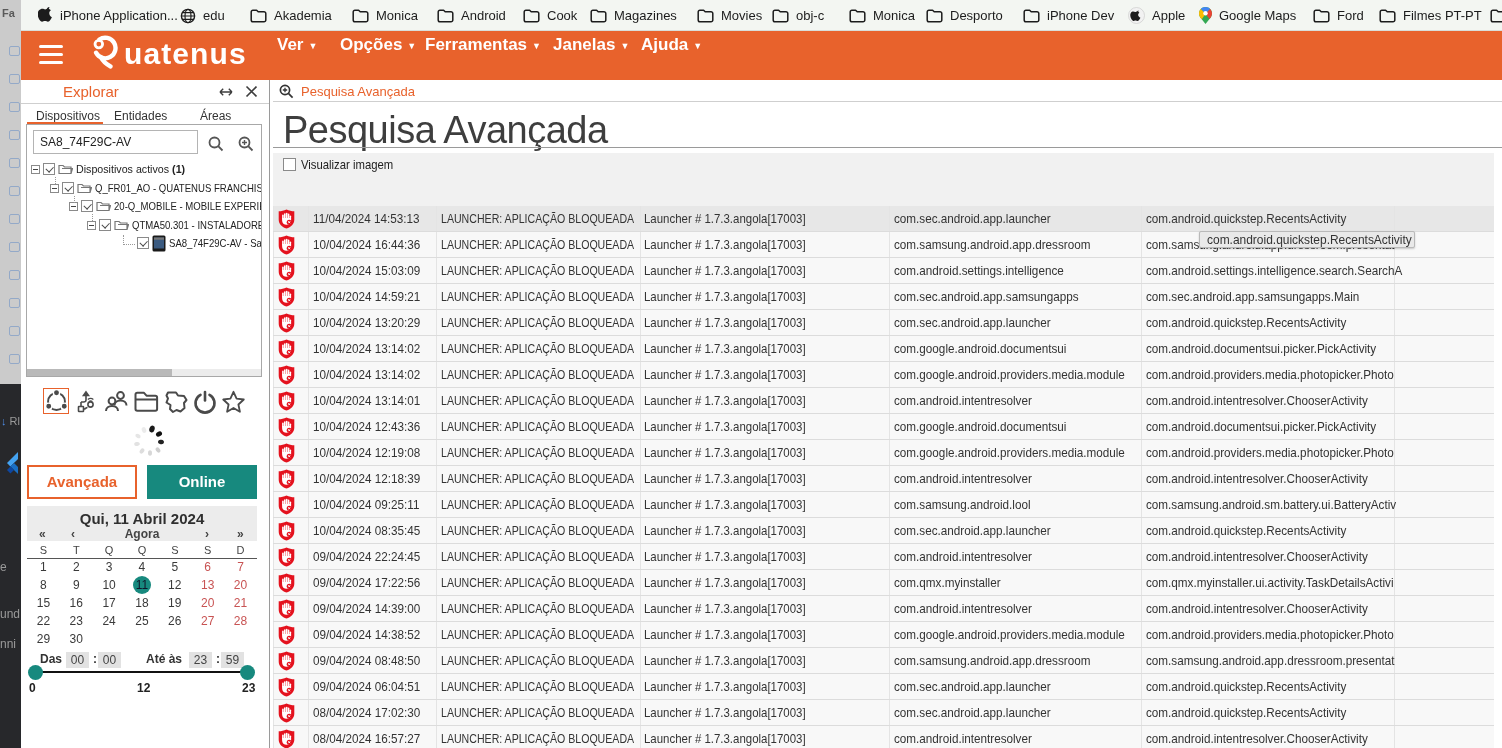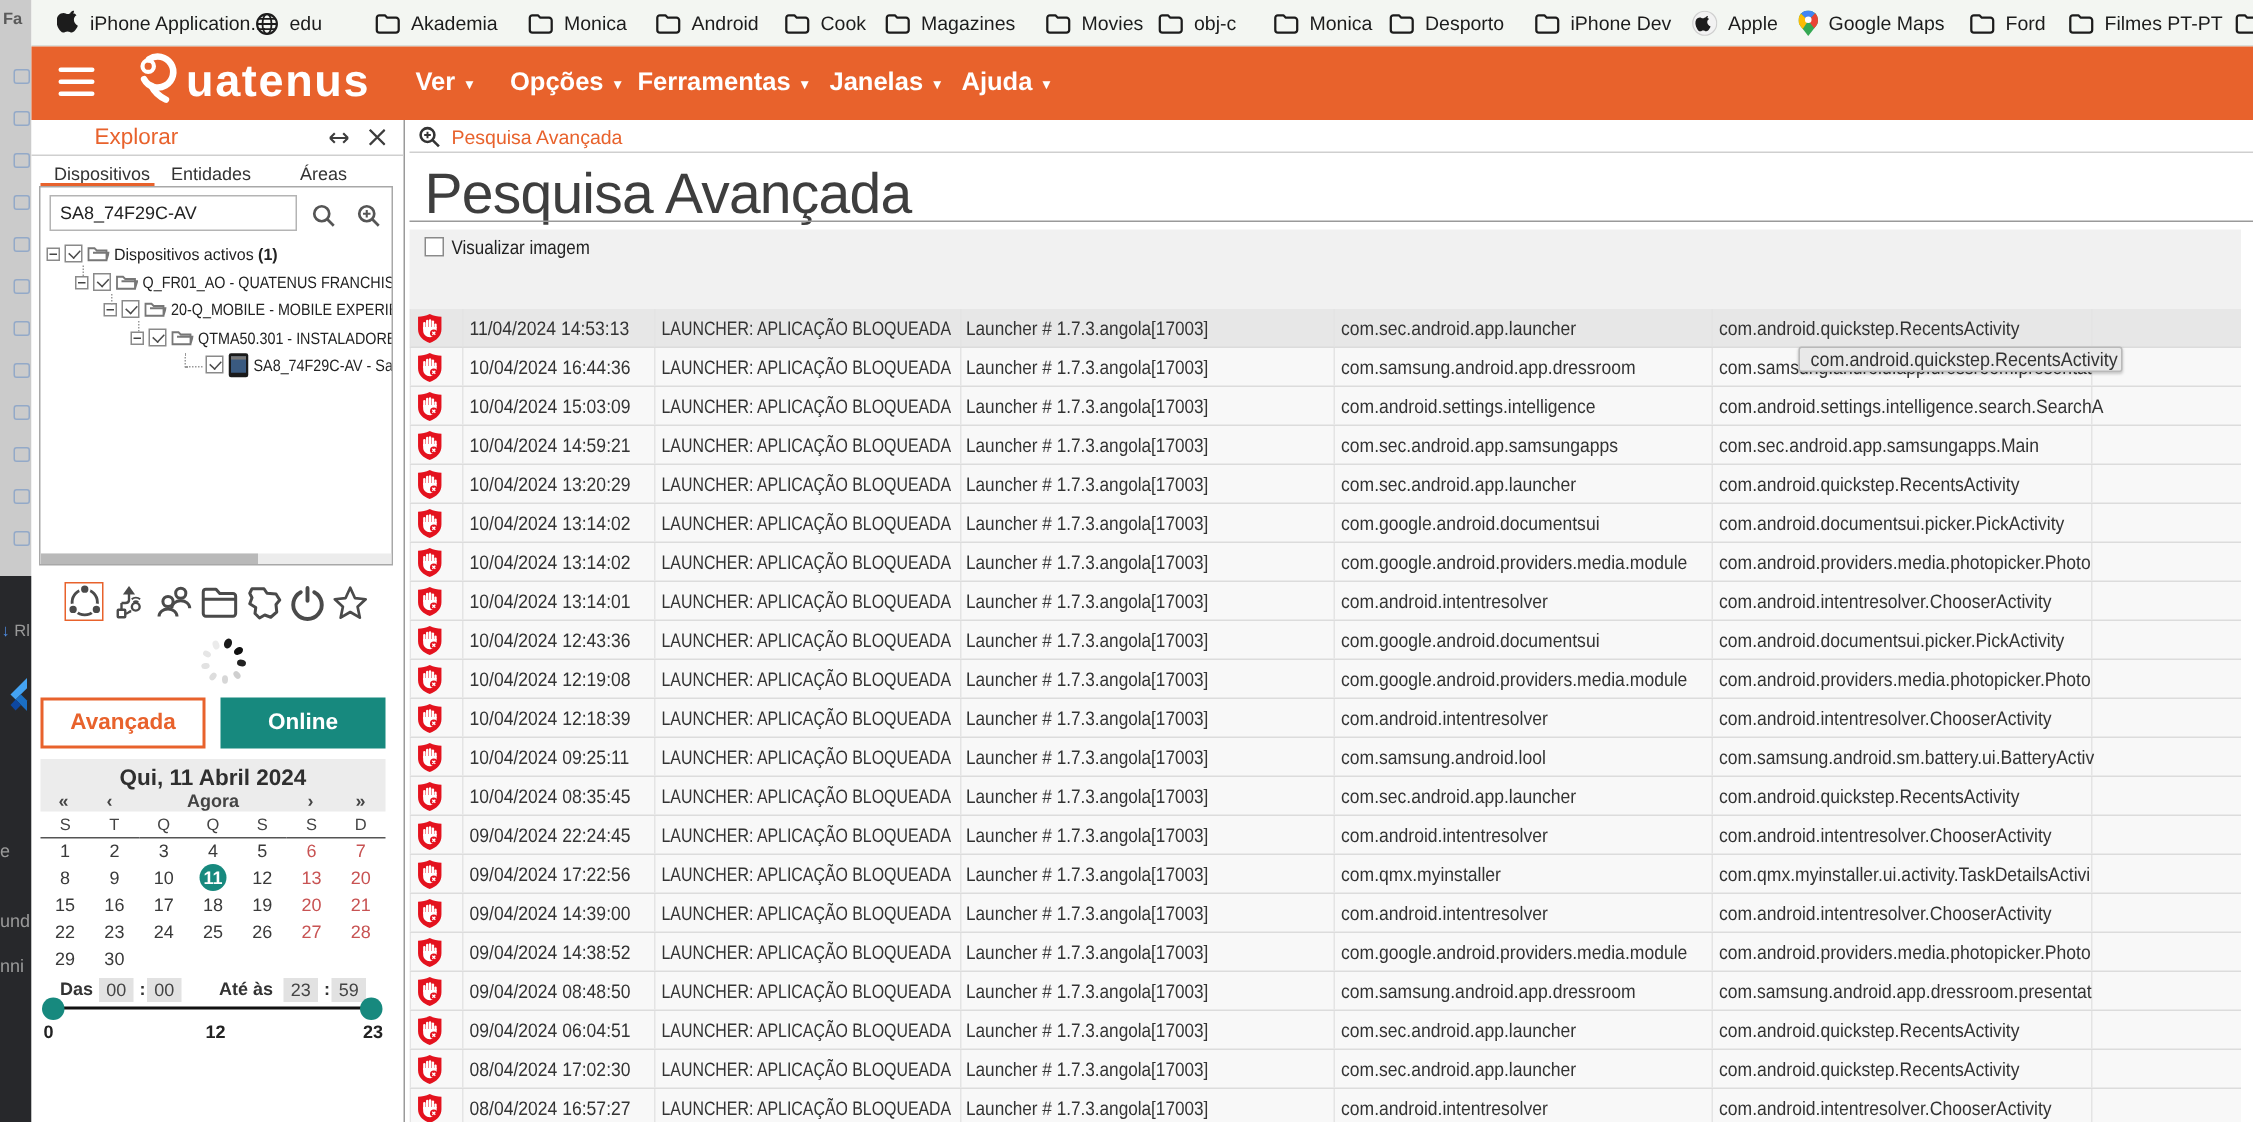--- a/index.html
+++ b/index.html
@@ -19,21 +19,21 @@
 
 #bkbar { position:absolute; left:0; top:0; width:1481px; height:31px; background:#f3f6f2; border-bottom:1px solid #d9ded9; display:flex; align-items:center; font-size:13px; color:#1c1c1c; white-space:nowrap; overflow:hidden; }
 #bkbar .bi { position:absolute; top:0; height:31px; display:inline-flex; align-items:center; }
 #bkbar .bi svg { margin-right:7px; flex:none; }
 
 #ohdr { position:absolute; left:0; top:31px; width:1481px; height:49px; background:#e8622c; }
 #burger { position:absolute; left:18px; top:14px; width:24px; height:20px; }
 #burger i { position:absolute; left:0; width:24px; height:3px; background:#fff; border-radius:2px; display:block; }
 #logo { position:absolute; left:71px; top:4px; }
 #menus { position:absolute; left:0; top:0; height:49px; color:#fff; font-size:17px; font-weight:bold; }
-#menus span.m { position:absolute; top:14px; white-space:nowrap; }
+#menus span.m { position:absolute; top:4px; white-space:nowrap; }
 #menus .c { font-style:normal; font-size:9px; margin-left:5px; vertical-align:1.5px; }
 
 #sidebar { position:absolute; left:0; top:80px; width:249px; height:668px; background:#fff; border-right:1px solid #9a9a9a; }
 #main { position:absolute; left:252px; top:80px; width:1229px; height:668px; background:#fff; }
 
 .sx { position:absolute; }
 #explorar { left:6px; top:3px; font-size:15px; color:#e8622c;margin-left:36px; }
 #exIcons { right:12px; top:5px; color:#444; }
 #sideDiv { left:0; top:23px; width:248px; border-top:1px solid #cfcfcf; }
 .tab { top:29px; font-size:12px; color:#333; }
@@ -58,21 +58,21 @@
 
 #cal { left:6px; top:426px; width:230px; font-size:12px; color:#333; }
 #calHead { background:#ececec; text-align:center; padding-top:4px; height:35px; }
 #calTitle { font-size:15px; font-weight:bold; color:#2f2f2f; }
 #calNav { position:relative; height:15px; font-weight:bold; color:#444; font-size:12px; }
 #calNav span { position:absolute; }
 table.cal { border-collapse:collapse; width:230px; margin-top:1px; }
 table.cal td { width:32px; text-align:center; padding:0; height:18px; font-size:12px; color:#3a3a3a; }
 table.cal tr.dh td { font-size:11px; color:#444; border-bottom:1px solid #555; height:16px; }
 table.cal td.we { color:#c85353; }
-td .today { display:inline-block; width:18px; height:18px; border-radius:50%; background:#17897e; color:#ffffff; line-height:18px;font-weight:bold; }
+td .today { display:inline-block; width:18px; height:18px; border-radius:50%; background:#17897e; color:#0f172a; line-height:18px; }
 #dasrow { position:relative; height:18px; margin-top:4px; font-size:12px; color:#333; }
 #dasrow b { font-weight:bold; }
 #dasrow .tb { position:absolute; background:#e2e2e2; width:23px; height:16px; text-align:center; line-height:16px; color:#444; top:0; }
 #slider { position:relative; height:34px; }
 #slider .line { position:absolute; left:8px; right:9px; top:1px; height:2px; background:#111; }
 #slider .dot { position:absolute; width:15px; height:15px; border-radius:50%; background:#17897e; top:-5px; }
 #slider .lab { position:absolute; top:11px; font-weight:bold; font-size:12px; color:#222; }
 
 #crumb { position:absolute; left:0; top:0; width:1229px; height:22px; background:#fff; border-bottom:1px solid #cfcfcf; }
 #crumb span { position:absolute; left:28px; top:4px; font-size:13px; color:#e8622c; }
@@ -124,21 +124,21 @@
       </svg>
     <span class="txt" style="top:560px">e</span>
     <span class="txt" style="top:607px">und</span>
     <span class="txt" style="top:637px">nni</span>
   </div>
   <div id="app">
     <div id="bkbar">
       <span class="bi" style="left:17px"><svg width="15" height="17" viewBox="0 0 15 17">
             <path fill="#1c1c1c" d="M10.8 0c.1 1-.3 1.9-.9 2.6-.6.7-1.6 1.2-2.5 1.1-.1-.9.4-1.9.9-2.5C8.9.5 9.9 0 10.8 0zM13.9 12.4c-.5 1.1-.7 1.6-1.3 2.5-.9 1.3-2.1 3-3.6 3-1.3 0-1.7-.9-3.5-.9s-2.2.9-3.5.9c-1.5 0-2.6-1.5-3.5-2.8C-3.9 11.4-4.2 6.5-1.8 3.9-.8 2.7.9 2 2.3 2c1.4 0 2.3.9 3.4.9 1.1 0 1.8-.9 3.4-.9 1.3 0 2.7.7 3.7 1.9-3.2 1.8-2.7 6.4 1.1 8.5z" transform="translate(2.5,0) scale(.82)"></path>
           </svg>iPhone Application...</span>
-      <span class="bi" style="left:149px"><svg width="16" height="16" viewBox="0 0 16 16">
+      <span class="bi" style="left:159px"><svg width="16" height="16" viewBox="0 0 16 16">
             <circle cx="8" cy="8" r="6.6" fill="none" stroke="#1c1c1c" stroke-width="1.4"></circle>
             <ellipse cx="8" cy="8" rx="3" ry="6.6" fill="none" stroke="#1c1c1c" stroke-width="1.2"></ellipse>
             <path d="M1.6 8h12.8M2.6 4.6h10.8M2.6 11.4h10.8" stroke="#1c1c1c" stroke-width="1.2" fill="none"></path>
           </svg>edu</span>
       <span class="bi fold" style="left:229px"><svg width="17" height="14" viewBox="0 0 17 14">
             <path d="M1.2 3.2 V11 a1.8 1.8 0 0 0 1.8 1.8 h11 a1.8 1.8 0 0 0 1.8-1.8 V4.6 a1.8 1.8 0 0 0-1.8-1.8 H8.2 L6.6 1.2 H2.9 a1.7 1.7 0 0 0-1.7 1.7 Z" fill="none" stroke="#1c1c1c" stroke-width="1.5" stroke-linejoin="round"></path>
           </svg>Akademia</span>
       <span class="bi fold" style="left:331px"><svg width="17" height="14" viewBox="0 0 17 14">
             <path d="M1.2 3.2 V11 a1.8 1.8 0 0 0 1.8 1.8 h11 a1.8 1.8 0 0 0 1.8-1.8 V4.6 a1.8 1.8 0 0 0-1.8-1.8 H8.2 L6.6 1.2 H2.9 a1.7 1.7 0 0 0-1.7 1.7 Z" fill="none" stroke="#1c1c1c" stroke-width="1.5" stroke-linejoin="round"></path>
           </svg>Monica</span>

